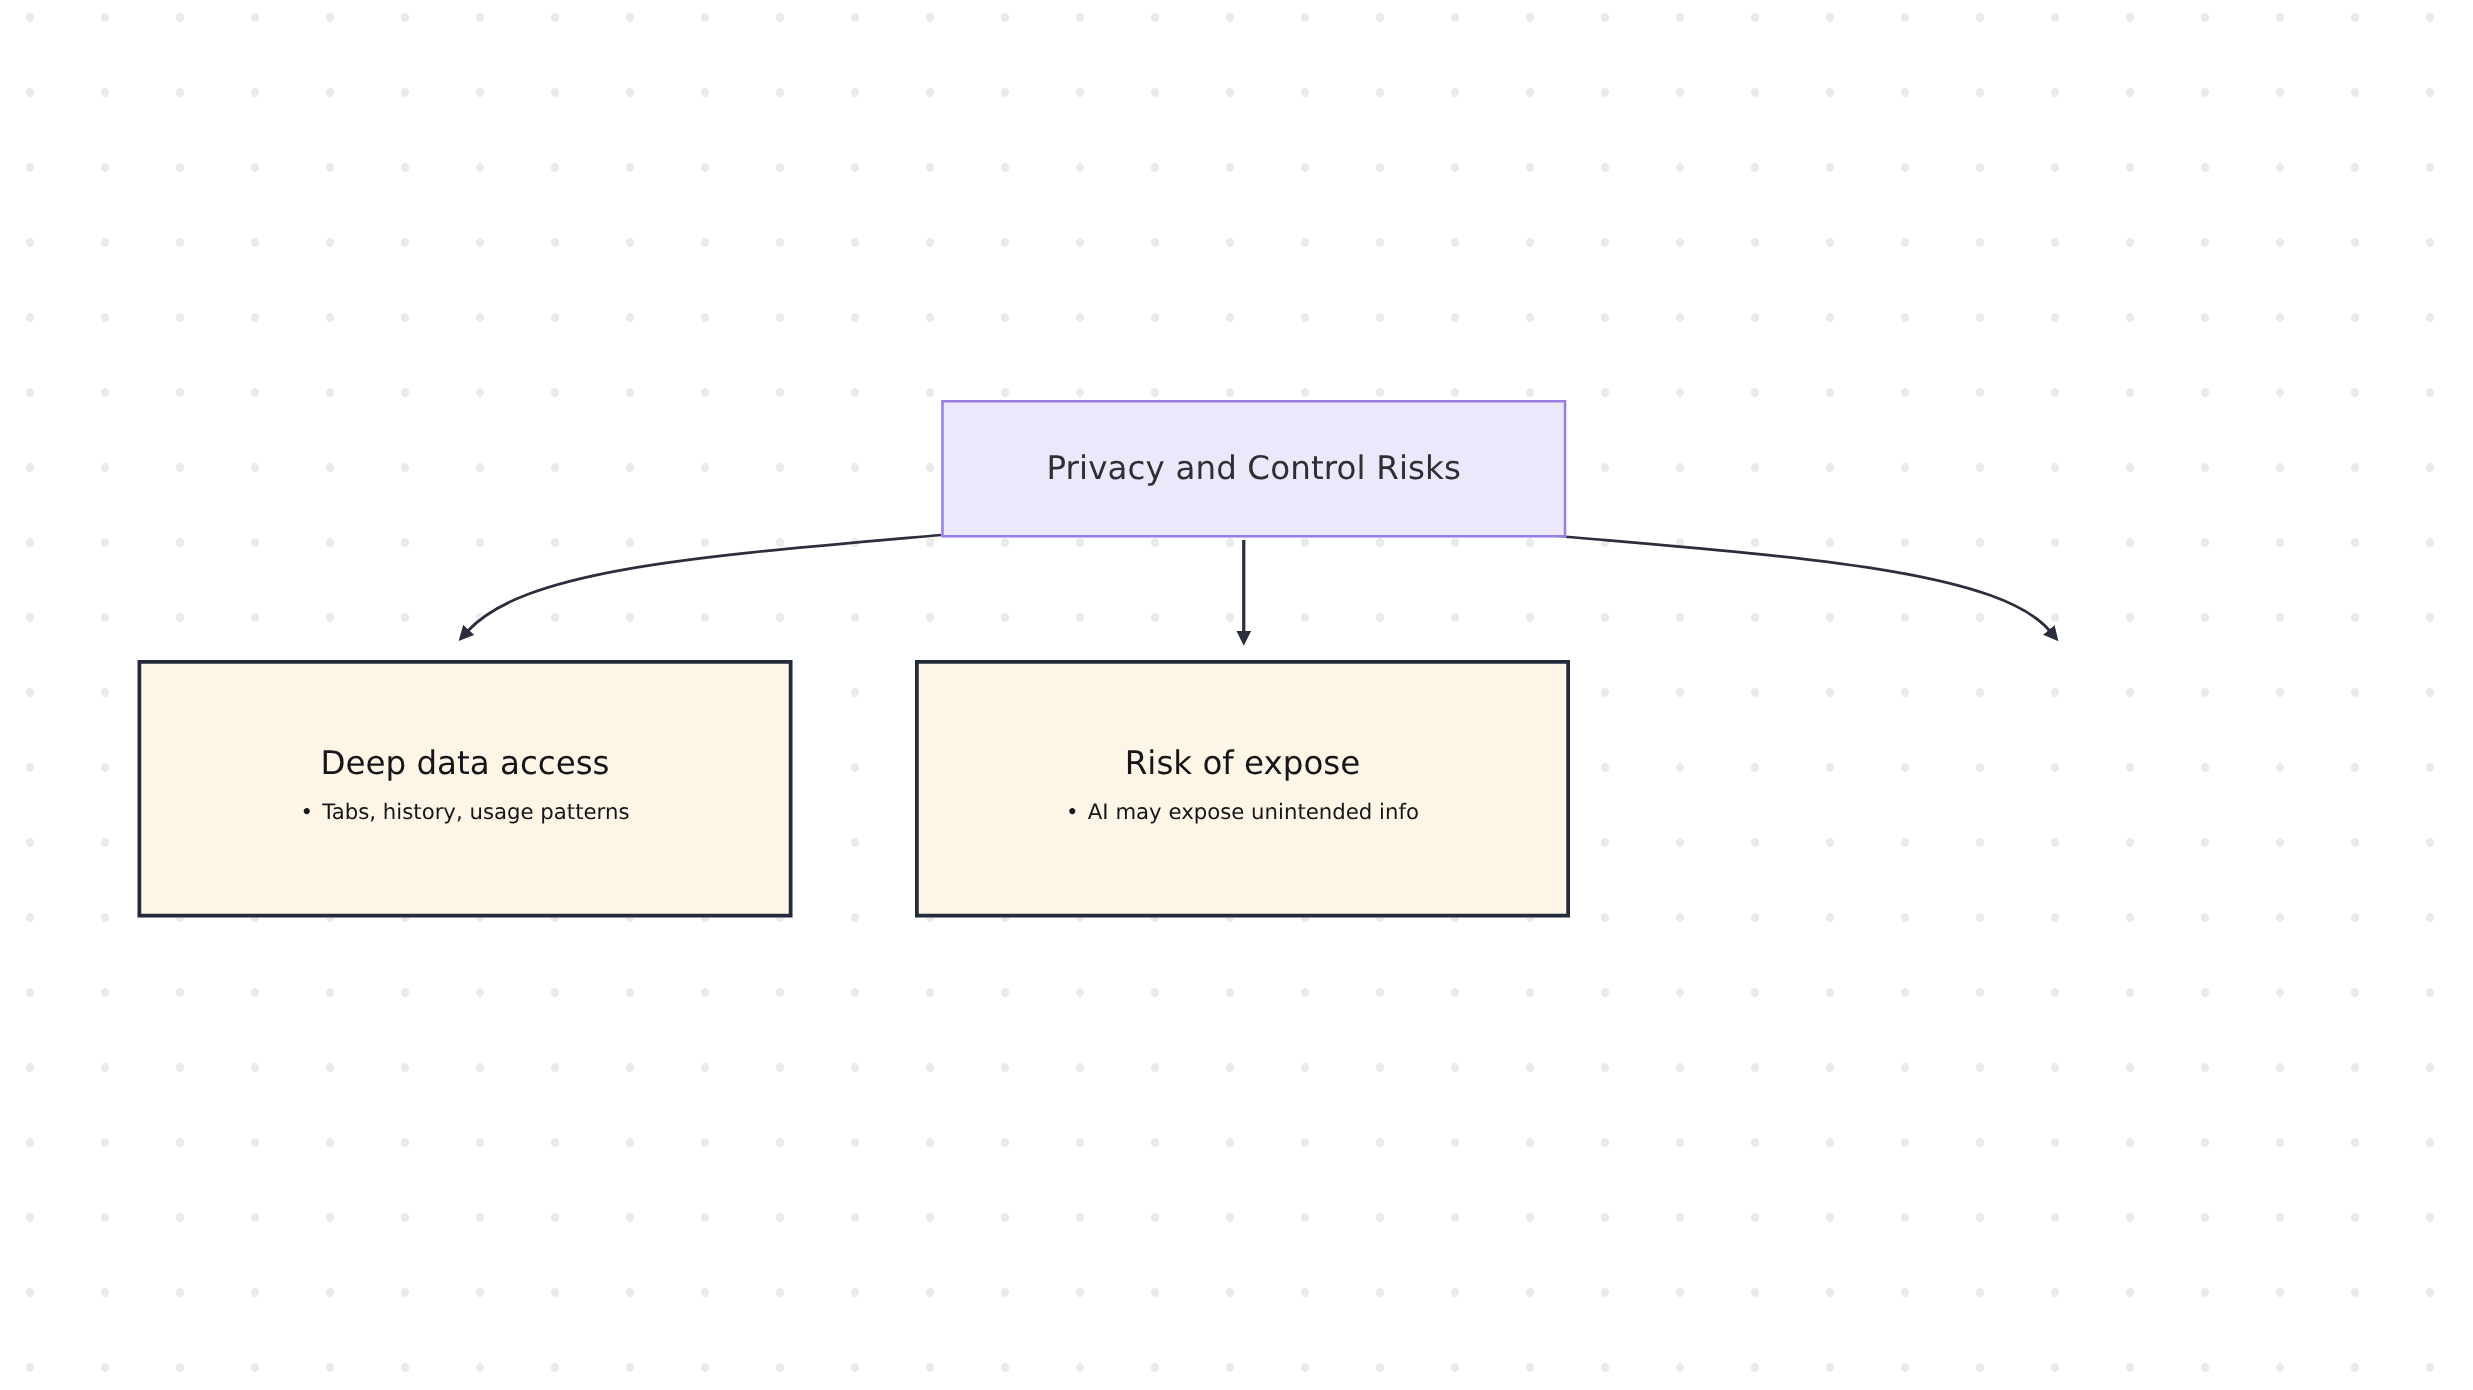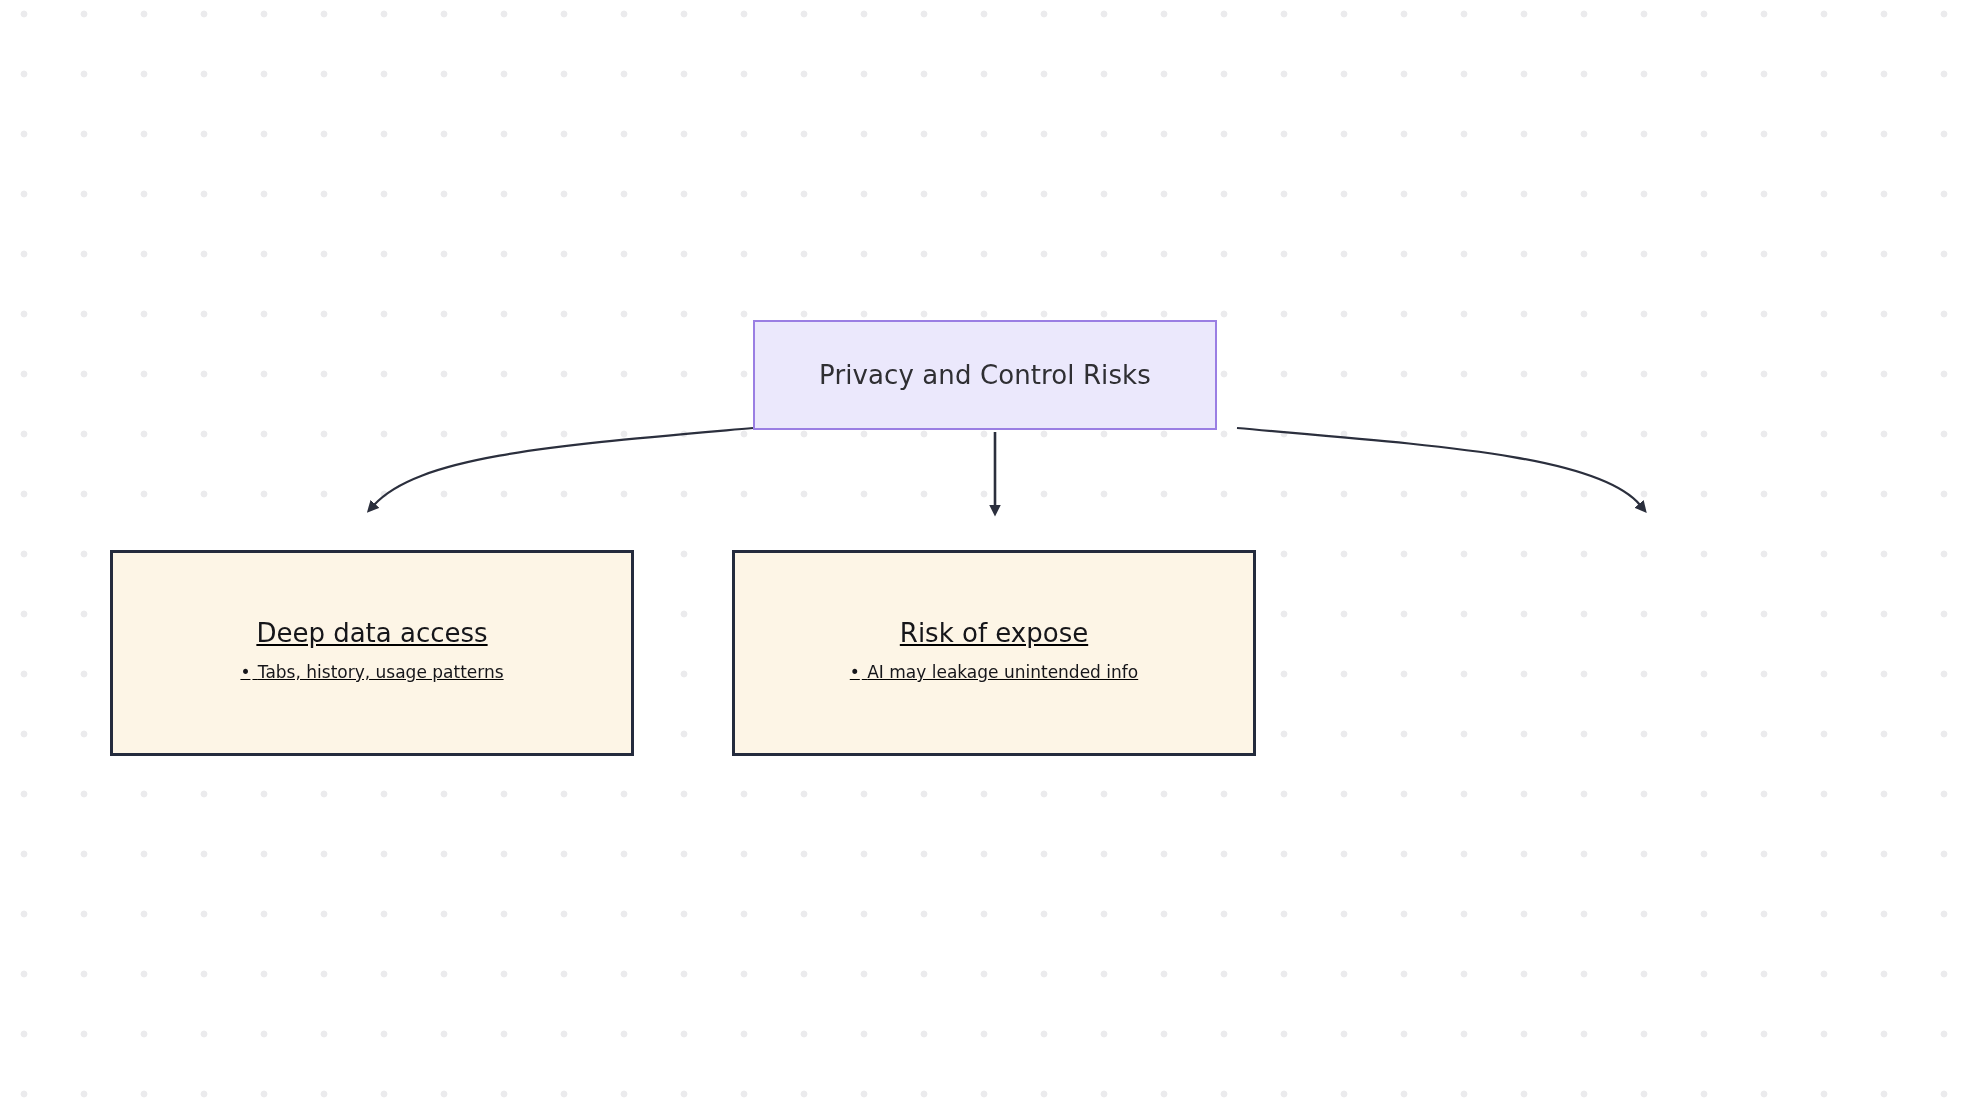--- a/index.html
+++ b/index.html
@@ -34,39 +34,38 @@
     box-sizing: border-box;
     display: flex;
     flex-direction: column;
     align-items: center;
     justify-content: center;
     text-align: center;
   }
   .node-root {
     left: 753px;
     top: 320px;
-    width: 464px;
+    width: 500px;
     height: 110px;
     background: #ebe8fc;
     border: 2px solid #9a7ee3;
   }
   .node-root .node-title {
     font-size: 26px;
     line-height: 34px;
     color: #2f2f33;
     letter-spacing: 0.1px;
   }
   .node-child {
     background: #fdf5e6;
     border: 3px solid #242b3d;
-    top: 550px;
+    top: 528px;
     width: 524px;
     height: 206px;
     padding: 0 2px;
-    text-decoration: underline;
   }
   .node-child-1 { left: 110px; }
   .node-child-2 { left: 732px; }
   .node-child-3 { left: 1380px; }
   .node-child .node-title {
     font-size: 26px;
     line-height: 39px;
     color: #16161a;
   }
   .node-child .node-bullets {
@@ -110,18 +109,18 @@
   <div class="node node-child node-child-1">
     <div class="node-title">Deep data access</div>
     <ul class="node-bullets">
       <li><span class="bullet-dot">•</span> <span>Tabs, history, usage patterns</span></li>
     </ul>
   </div>
 
   <div class="node node-child node-child-2">
     <div class="node-title">Risk of expose</div>
     <ul class="node-bullets">
-      <li><span class="bullet-dot">•</span> <span>AI may leakage unintended info</span></li>
+      <li><span class="bullet-dot">•</span> <span>AI may expose unintended info</span></li>
     </ul>
   </div>
 
 
 </div>
 
 </body></html>

